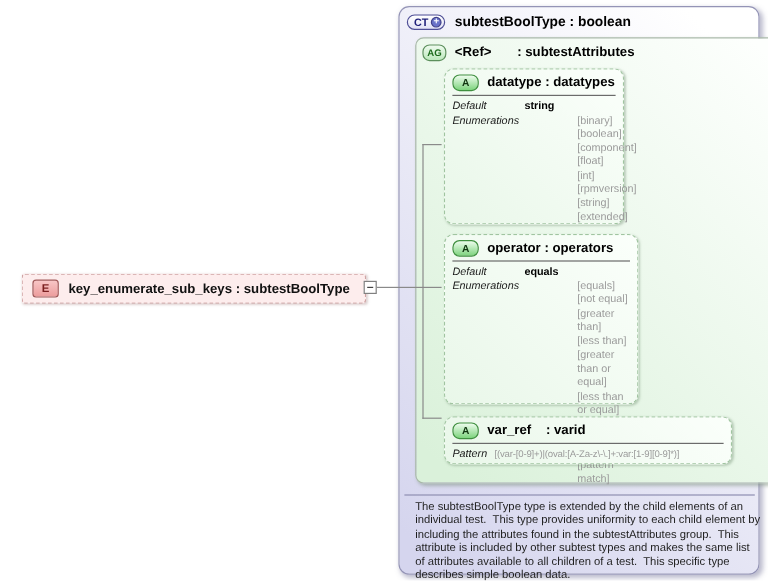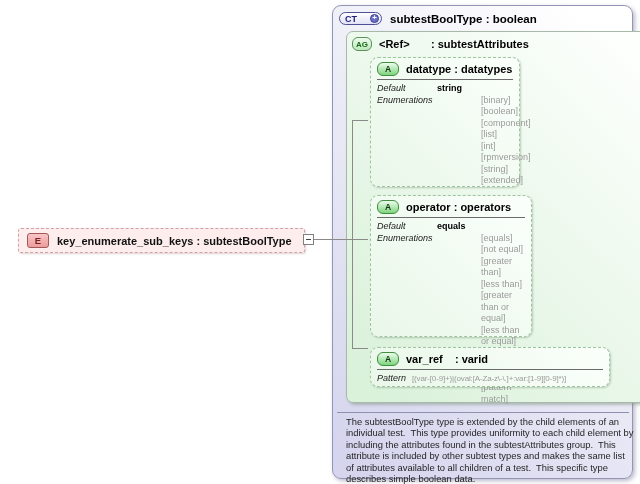--- a/index.html
+++ b/index.html
@@ -21,21 +21,21 @@
        border:1px solid #808080;box-sizing:border-box;display:flex;align-items:center;justify-content:center;}
   .handle .dash{width:5px;border-top:1px solid #444;}
 
   .line{position:absolute;background:#8a8a8a;z-index:6;}
 
   
   .ct-box{position:absolute;left:332px;top:5px;width:301px;height:474px;box-sizing:border-box;
        background:linear-gradient(225deg,#ffffff 8%,#d5d5ee 95%);
        border:1px solid #9494b6;border-radius:9px;box-shadow:2px 2px 4px rgba(120,120,155,.5);}
   .ct-header{position:absolute;left:6px;top:6px;display:flex;align-items:center;gap:8px;}
-  .badge-ct{display:inline-flex;align-items:center;gap:13px;height:13px;padding:0 2px 0 5px;box-sizing:border-box;
+  .badge-ct{display:inline-flex;align-items:center;gap:2px;height:13px;padding:0 2px 0 5px;box-sizing:border-box;
        background:linear-gradient(#ffffff,#e2e2f6);border:1px solid #4f4f96;border-radius:8px;}
   .badge-ct .ct-text{font-size:9px;font-weight:bold;color:#20207a;}
   .badge-ct .plus{width:9px;height:9px;border-radius:50%;background:#6a73c9;border:1px solid #40408a;
        box-sizing:border-box;color:#fff;font-size:8px;line-height:6px;text-align:center;font-weight:bold;}
   .ct-title{font-size:11.5px;font-weight:bold;color:#000;}
 
   
   .ag-box{position:absolute;left:13px;top:25px;width:316px;height:372px;box-sizing:border-box;
        background:linear-gradient(225deg,#fdfffd 5%,#daf1da 95%);
        border:1px solid #a9b9a9;border-radius:7px;box-shadow:2px 2px 3px rgba(110,135,110,.45);}
@@ -113,21 +113,21 @@
         <div class="facets">
           <div class="facet-labels">
             <div class="facet-label">Default</div>
             <div class="facet-label">Enumerations</div>
           </div>
           <div class="facet-values">
             <div class="value-default">string</div>
             <div class="value-enum">[binary]</div>
             <div class="value-enum">[boolean]</div>
             <div class="value-enum">[component]</div>
-            <div class="value-enum">[list]</div>
+            <div class="value-enum">[float]</div>
             <div class="value-enum">[int]</div>
             <div class="value-enum">[rpmversion]</div>
             <div class="value-enum">[string]</div>
             <div class="value-enum">[extended]</div>
           </div>
         </div>
       </div>
 
       <div class="attr-box attr-operator">
         <div class="attr-header">

